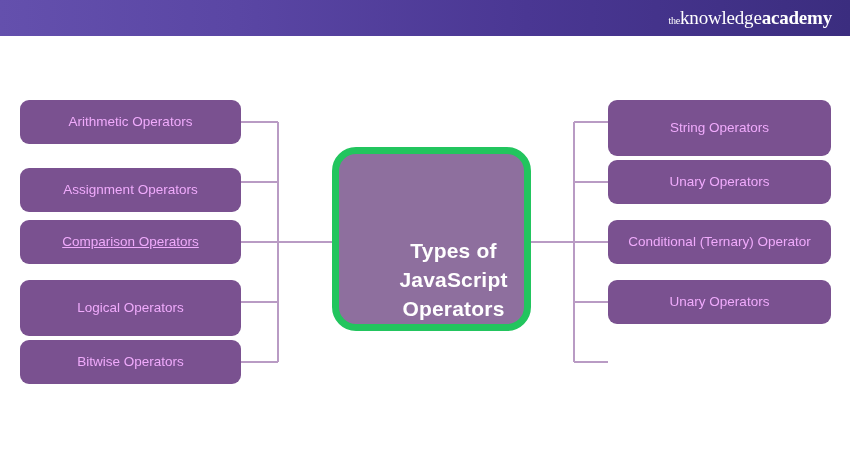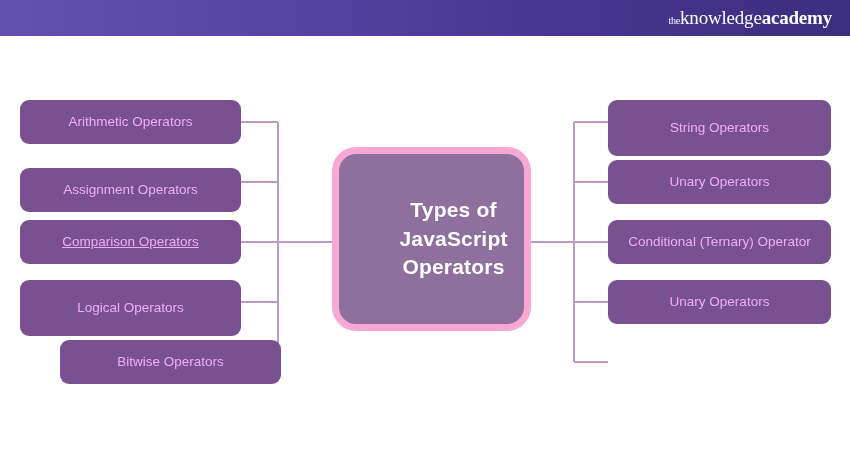--- a/index.html
+++ b/index.html
@@ -85,29 +85,29 @@
 
   
   #center-node {
     position: absolute;
     left: 332px;
     top: 111px;      
     width: 199px;
     height: 184px;
     box-sizing: border-box;
     background: #8e6f9e;
-    border: 7px solid #f9a8d4;
+    border: 7px solid #22c55e;
     border-radius: 24px;
     color: #ffffff;
     font-size: 21px;
     font-weight: 700;
     line-height: 1.38;
     letter-spacing: 0.2px;
     display: flex;
-    align-items: center;
+    align-items: flex-end;
     justify-content: center;
     text-align: center;
     padding-left: 44px;
   }
   #center-node .ctitle { padding: 0 8px; }
 </style>
 </head>
 <body>
 
 <div id="header">
@@ -150,21 +150,21 @@
   </div>
   <div class="leaf left" style="top:132px;height:44px;">
     <span>Assignment Operators</span>
   </div>
   <div class="leaf left" style="top:184px;height:44px;text-decoration:underline;">
     <span>Comparison Operators</span>
   </div>
   <div class="leaf left" style="top:244px;height:56px;">
     <span>Logical Operators</span>
   </div>
-  <div class="leaf left" style="top:304px;height:44px;margin-left:40px;">
+  <div class="leaf left" style="top:304px;height:44px;">
     <span>Bitwise Operators</span>
   </div>
 
   <div id="center-node">
     <div class="ctitle">
       <span>Types of</span><br>
       <span>JavaScript</span><br>
       <span>Operators</span>
     </div>
   </div>

